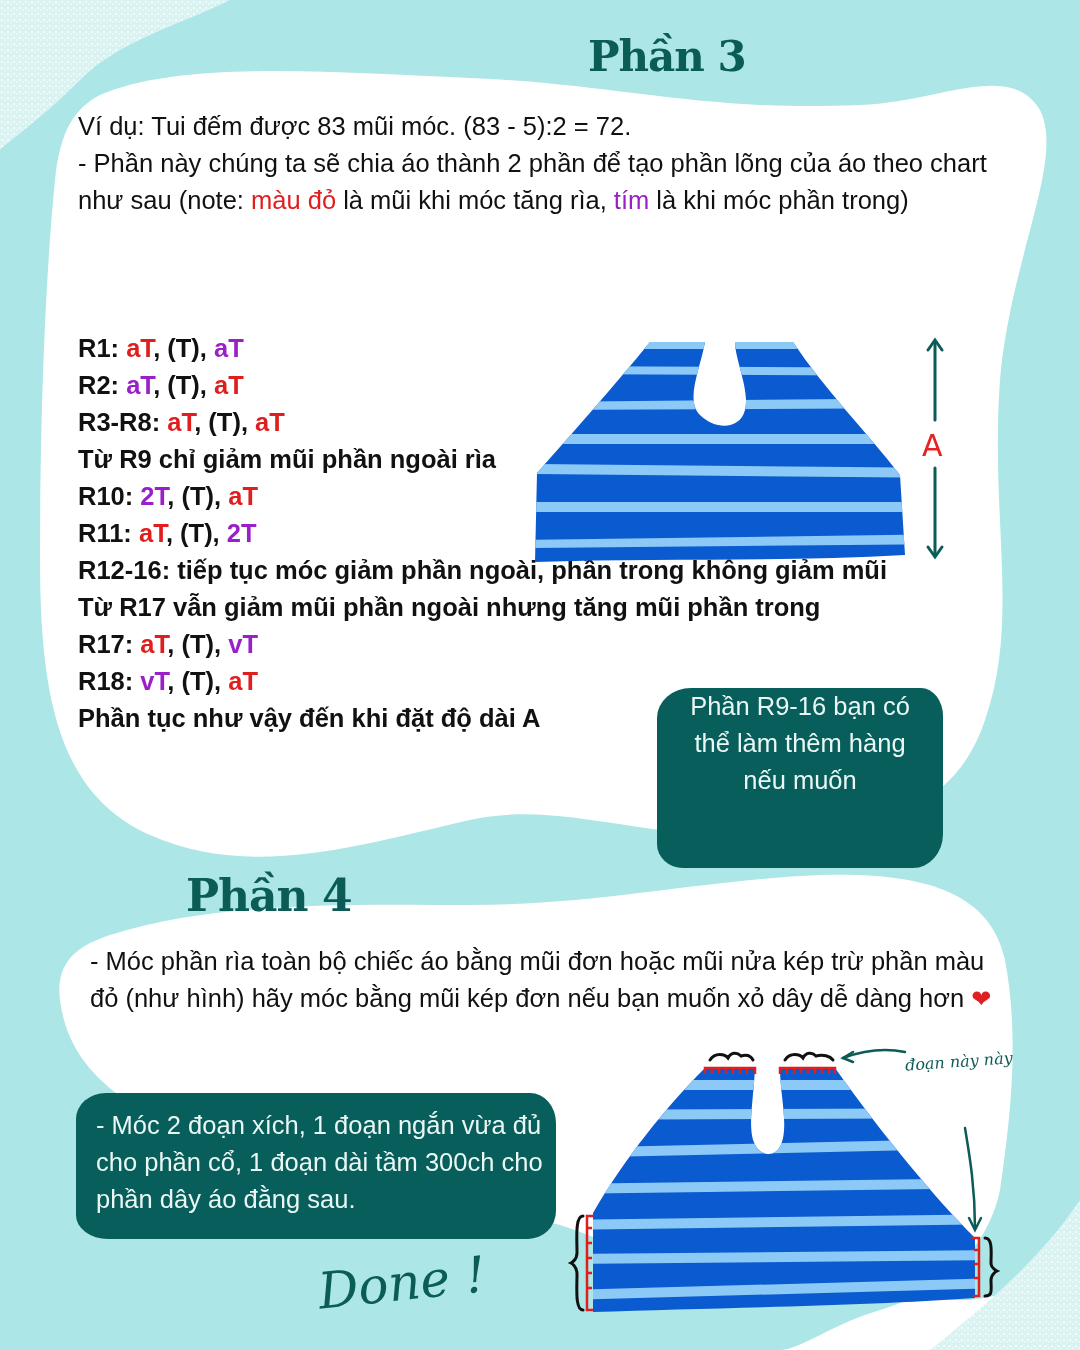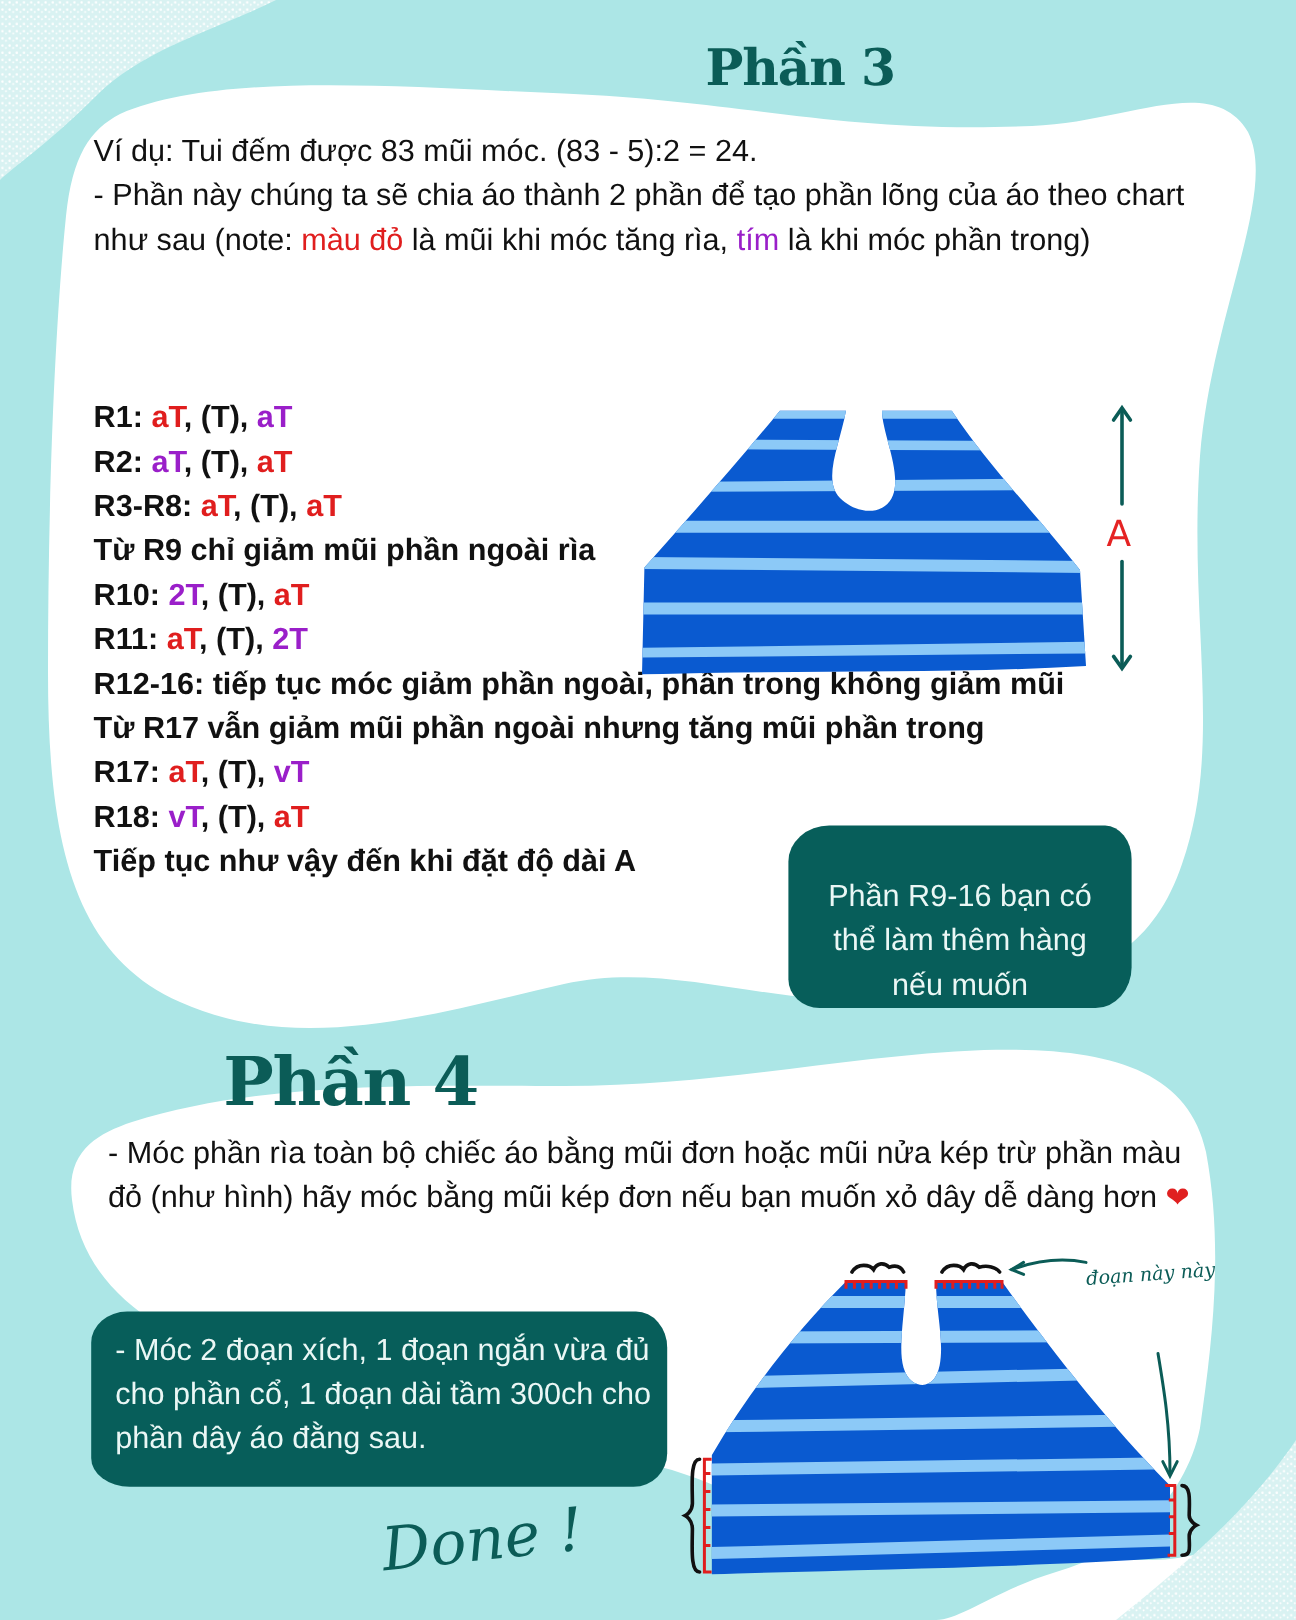--- a/index.html
+++ b/index.html
@@ -10,37 +10,37 @@
     color: #111;
   }
   .bg-svg { position: absolute; left: 0; top: 0; width: 1080px; height: 1350px; }
   .title {
     position: absolute; margin: 0;
     font-family: "DejaVu Serif", "Liberation Serif", serif;
     font-weight: bold; color: #0b5c57; letter-spacing: -1px;
     font-size: 60px; line-height: 1;
   }
   .title3 { left: 588px; top: 36px; font-size: 42px; }
-  .title4 { left: 186px; top: 874px; font-size: 56px; }
+  .title4 { left: 186px; top: 874px; font-size: 44px; }
   .text-block {
     position: absolute; font-size: 25.5px; line-height: 37px; color: #111;
   }
   .text-block p { margin: 0; }
   .intro { left: 78px; top: 108px; width: 930px; }
   .rows { left: 78px; top: 330px; width: 820px; font-weight: bold; }
   .red { color: #e01e1e; }
   .purple { color: #9a1fc9; }
   .note {
     position: absolute; background: #075e5a; color: #eaf7f5;
     font-size: 25.5px; line-height: 37px;
   }
   .note1 {
-    left: 657px; top: 688px; width: 286px; height: 152px;
+    left: 657px; top: 688px; width: 286px; height: 180px;
     border-radius: 34px 22px 30px 26px / 30px 28px 34px 24px;
-    text-align: center; display: flex; align-items: flex-end; justify-content: center;
+    text-align: center; display: flex; align-items: flex-start; justify-content: center;
   }
   .note1 span { display: block; padding: 0 18px; }
   .note2 {
     left: 76px; top: 1093px; width: 480px; height: 146px;
     border-radius: 30px 26px 28px 32px / 26px 30px 28px 24px;
     padding: 14px 0 16px 20px; box-sizing: border-box;
   }
   .p4-text { left: 90px; top: 943px; width: 920px; }
   .heart { color: #e02020; font-size: 24px; }
   .diagram { position: absolute; }
@@ -78,38 +78,38 @@
   <path d="M100,95 C180,60 330,72 470,78 C620,84 700,112 860,105 C940,102 1010,60 1040,110 C1065,160 1010,260 1000,380 C990,520 1020,620 985,720 C955,810 880,830 760,835 C640,840 560,800 470,820 C360,845 250,880 150,835 C60,795 40,700 40,560 C40,420 45,280 55,180 C60,130 75,108 100,95 Z" fill="#ffffff"></path>
 
   <path d="M110,935 C220,900 360,905 470,905 C600,905 700,880 820,875 C920,872 990,890 1005,960 C1020,1040 1010,1120 1000,1190 C990,1240 950,1290 880,1310 C830,1325 800,1350 780,1350 L1080,1350 L1080,1240 C1060,1280 1000,1300 960,1300 L820,1300 C700,1300 640,1250 560,1225 C470,1200 380,1200 260,1160 C140,1120 70,1080 60,1000 C55,960 80,945 110,935 Z" fill="#ffffff"></path>
 
   <path d="M1080,1200 C1040,1260 980,1310 930,1350 L1080,1350 Z" fill="url(#speck)"></path>
 </svg>
 
 <h1 class="title title3">Phần 3</h1>
 
 <div class="text-block intro">
-  <p>Ví dụ: Tui đếm được 83 mũi móc. (83 - 5):2 = 24.</p>
+  <p>Ví dụ: Tui đếm được 83 mũi móc. (83 - 5):2 = 72.</p>
   <p>
     <span>- Phần này chúng ta sẽ chia áo thành 2 phần để tạo phần lõng của áo theo chart như sau (note: </span><span class="red">màu đỏ</span><span> là mũi khi móc tăng rìa, </span><span class="purple">tím</span><span> là khi móc phần trong)</span>
   </p>
 </div>
 
 <div class="text-block rows">
   <p><span>R1: </span><span class="red">aT</span><span>, (T), </span><span class="purple">aT</span></p>
   <p><span>R2: </span><span class="purple">aT</span><span>, (T), </span><span class="red">aT</span></p>
   <p><span>R3-R8: </span><span class="red">aT</span><span>, (T), </span><span class="red">aT</span></p>
   <p>Từ R9 chỉ giảm mũi phần ngoài rìa</p>
   <p><span>R10: </span><span class="purple">2T</span><span>, (T), </span><span class="red">aT</span></p>
   <p><span>R11: </span><span class="red">aT</span><span>, (T), </span><span class="purple">2T</span></p>
   <p>R12-16: tiếp tục móc giảm phần ngoài, phần trong không giảm mũi</p>
   <p>Từ R17 vẫn giảm mũi phần ngoài nhưng tăng mũi phần trong</p>
   <p><span>R17: </span><span class="red">aT</span><span>, (T), </span><span class="purple">vT</span></p>
   <p><span>R18: </span><span class="purple">vT</span><span>, (T), </span><span class="red">aT</span></p>
-  <p>Tiếp tục như vậy đến khi đặt độ dài A</p>
+  <p>Phần tục như vậy đến khi đặt độ dài A</p>
 </div>
 
 <svg class="diagram diag1" viewBox="0 0 440 240">
   <defs>
     <clipPath id="shape1">
       <path d="M125,12 L180,12 C175,40 160,70 175,85 C190,100 215,100 220,80 C225,60 210,30 210,12 L268,12 C300,60 340,100 375,145 L380,225 C260,232 140,228 10,232 L12,143 C50,100 90,55 125,12 Z"></path>
     </clipPath>
   </defs>
   <g clip-path="url(#shape1)">
     <rect x="0" y="0" width="440" height="240" fill="#0a5ad0"></rect>

